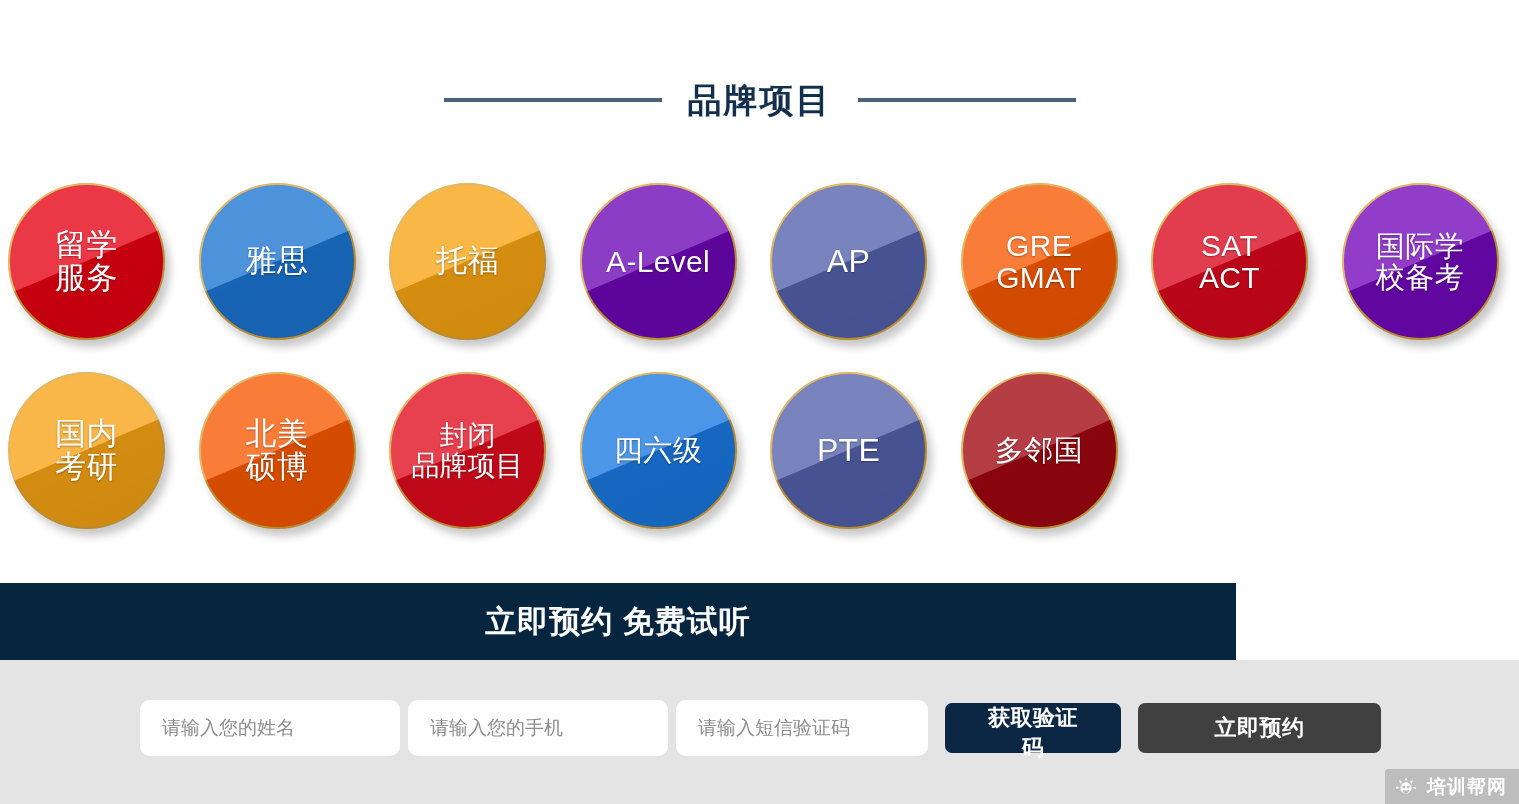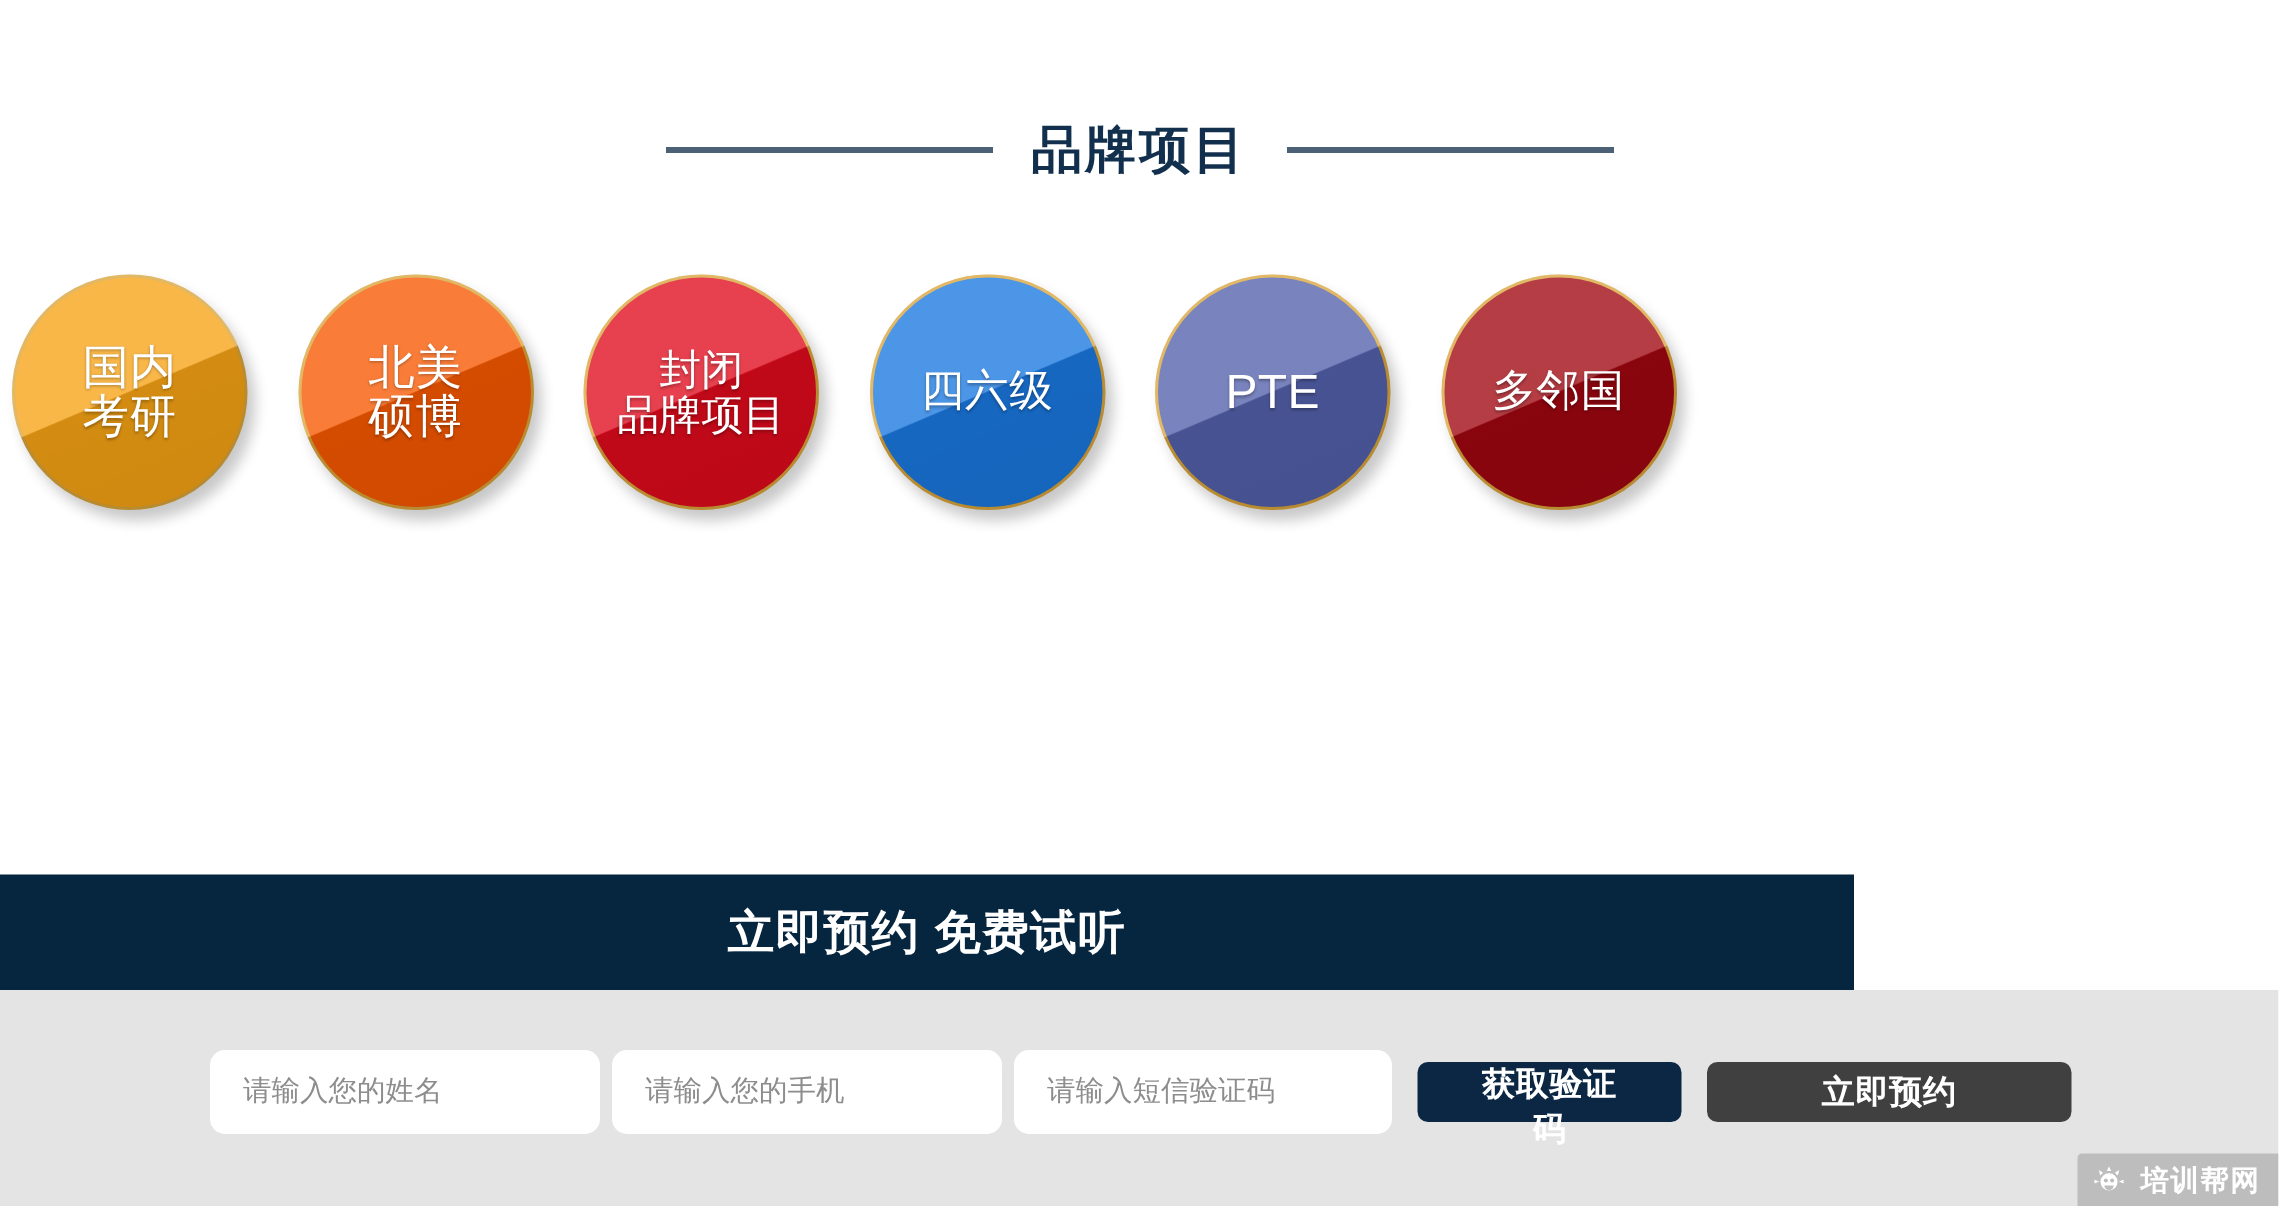--- a/index.html
+++ b/index.html
@@ -163,21 +163,21 @@
     font-family: "Liberation Sans", "DejaVu Sans", sans-serif;
   }
   .form-input::placeholder {
     color: #8d8d8d;
     opacity: 1;
   }
   .form-input.code {
     width: 252px;
   }
   .btn {
-    height: 40px;
+    height: 50px;
     border: none;
     border-radius: 7px;
     font-size: 22px;
     font-weight: bold;
     color: #ffffff;
     cursor: pointer;
     font-family: "Liberation Sans", "DejaVu Sans", sans-serif;
     padding: 0 34px;
     letter-spacing: 0.5px;
   }
@@ -220,20 +220,50 @@
 </head>
 <body>
 
 <div class="heading-row">
   <div class="heading-rule"></div>
   <div class="heading-title">品牌项目</div>
   <div class="heading-rule"></div>
 </div>
 
 <div class="circle-grid">
+  <div class="circle-row" id="row0">
+      <div class="badge" style="background: rgb(230, 0, 18);">
+        <div class="badge-label cn">留学
+服务</div>
+      </div>
+      <div class="badge" style="background: rgb(27, 116, 209);">
+        <div class="badge-label cn">雅思</div>
+      </div>
+      <div class="badge" style="background: rgb(247, 164, 17);">
+        <div class="badge-label cn">托福</div>
+      </div>
+      <div class="badge" style="background: rgb(108, 6, 181);">
+        <div class="badge-label en small">A-Level</div>
+      </div>
+      <div class="badge" style="background: rgb(83, 96, 171);">
+        <div class="badge-label en">AP</div>
+      </div>
+      <div class="badge" style="background: rgb(247, 88, 0);">
+        <div class="badge-label en small">GRE
+GMAT</div>
+      </div>
+      <div class="badge" style="background: rgb(216, 7, 28);">
+        <div class="badge-label en small">SAT
+ACT</div>
+      </div>
+      <div class="badge" style="background: rgb(114, 7, 187);">
+        <div class="badge-label cn long">国际学
+校备考</div>
+      </div>
+    </div>
   <div class="circle-row" id="row1">
       <div class="badge" style="background: rgb(246, 163, 20);">
         <div class="badge-label cn">国内
 考研</div>
       </div>
       <div class="badge" style="background: rgb(247, 88, 0);">
         <div class="badge-label cn">北美
 硕博</div>
       </div>
       <div class="badge" style="background: rgb(224, 10, 28);">

